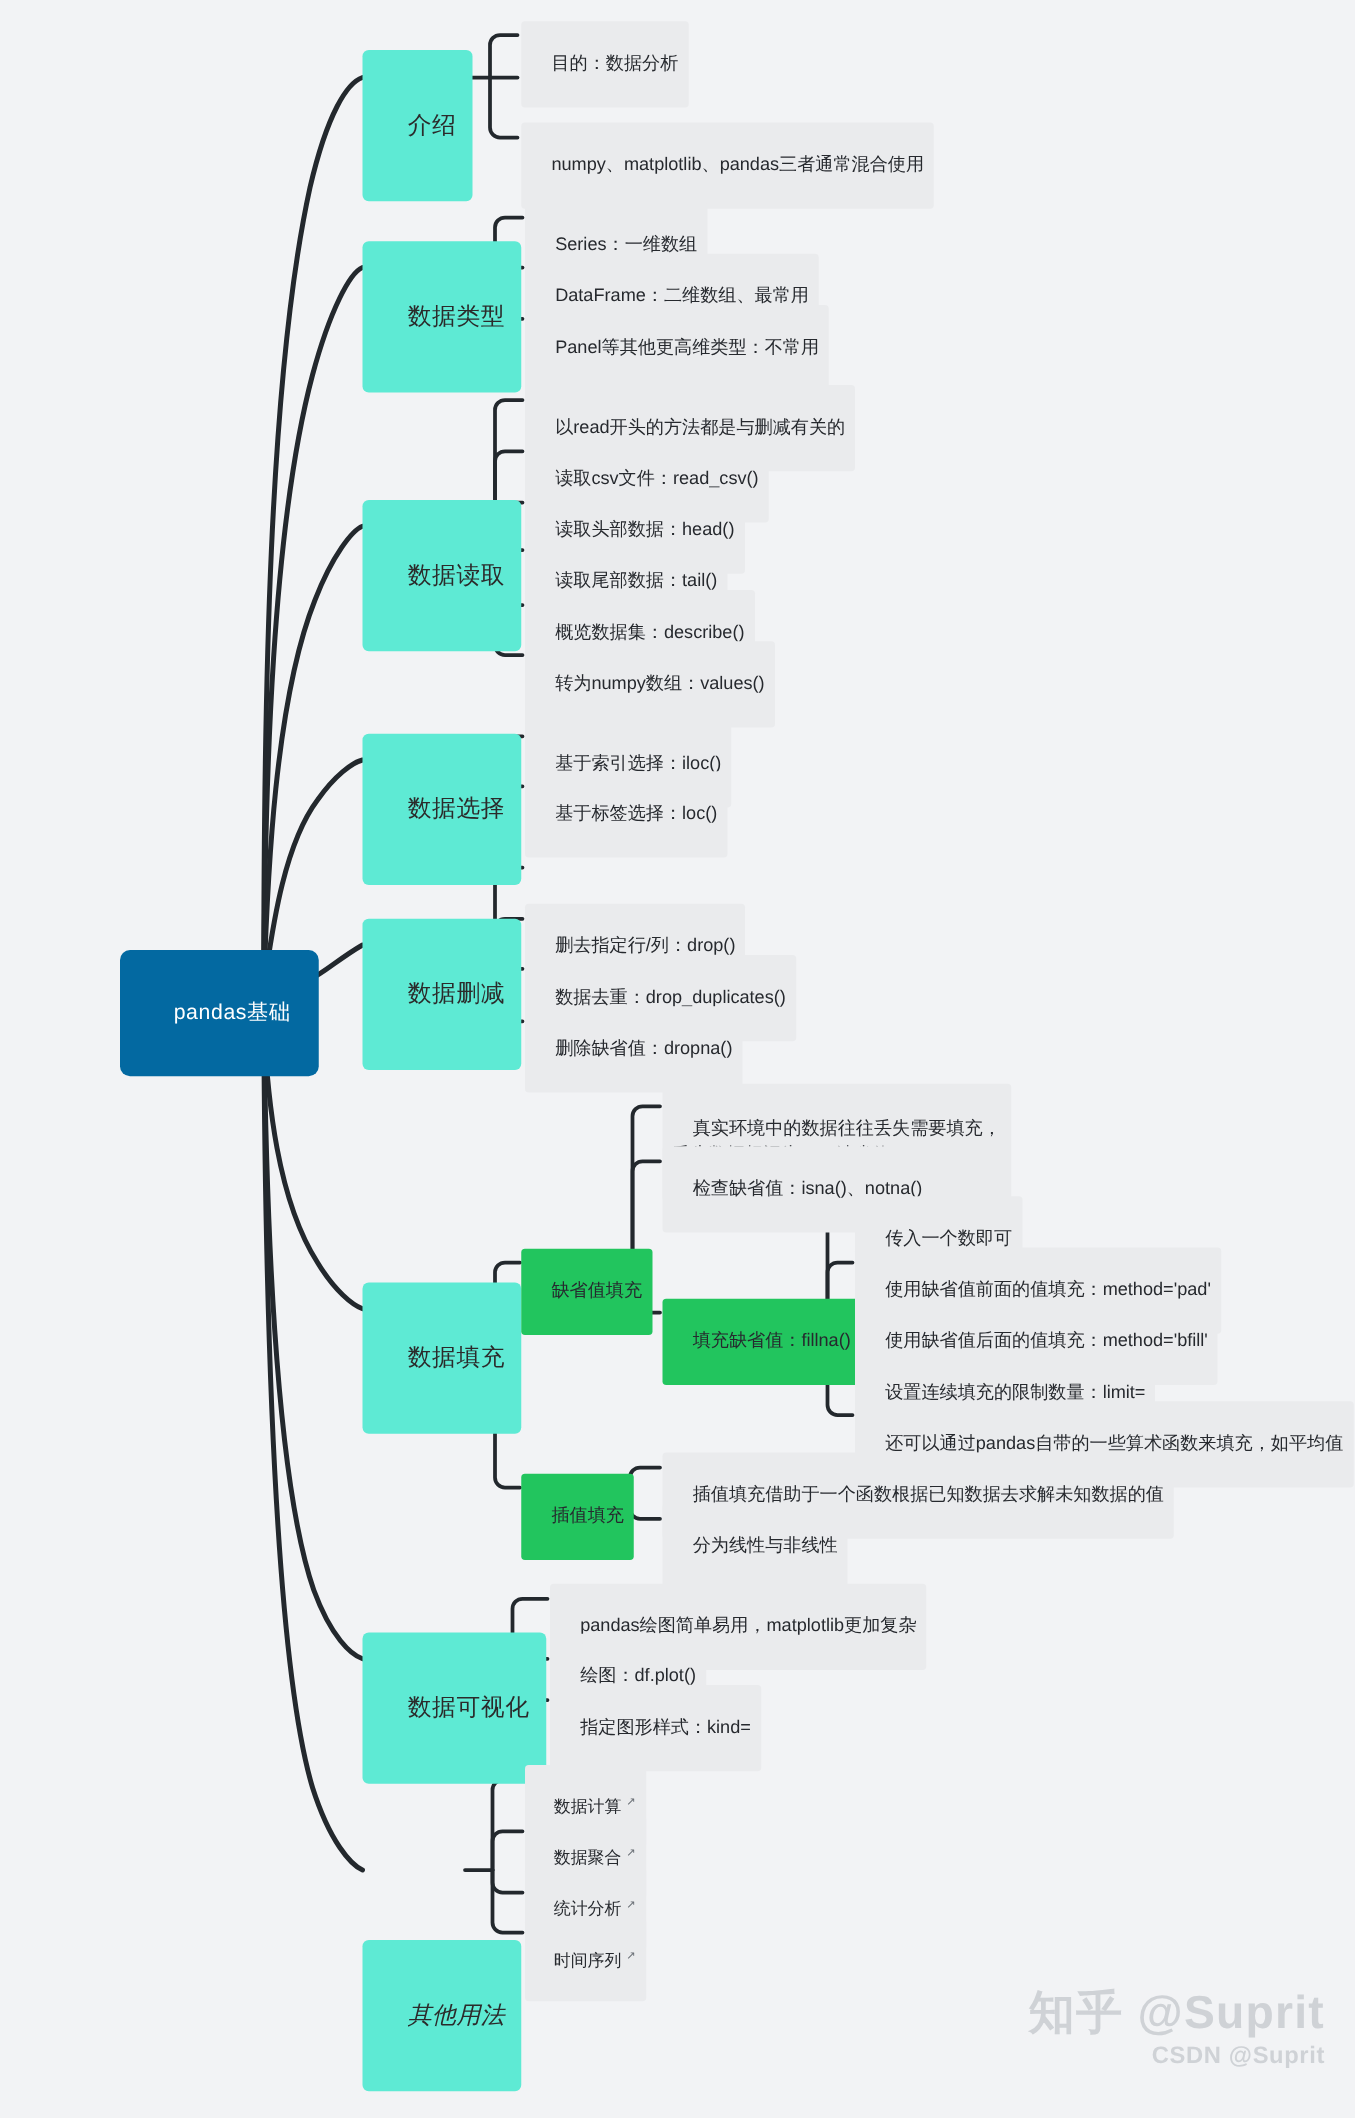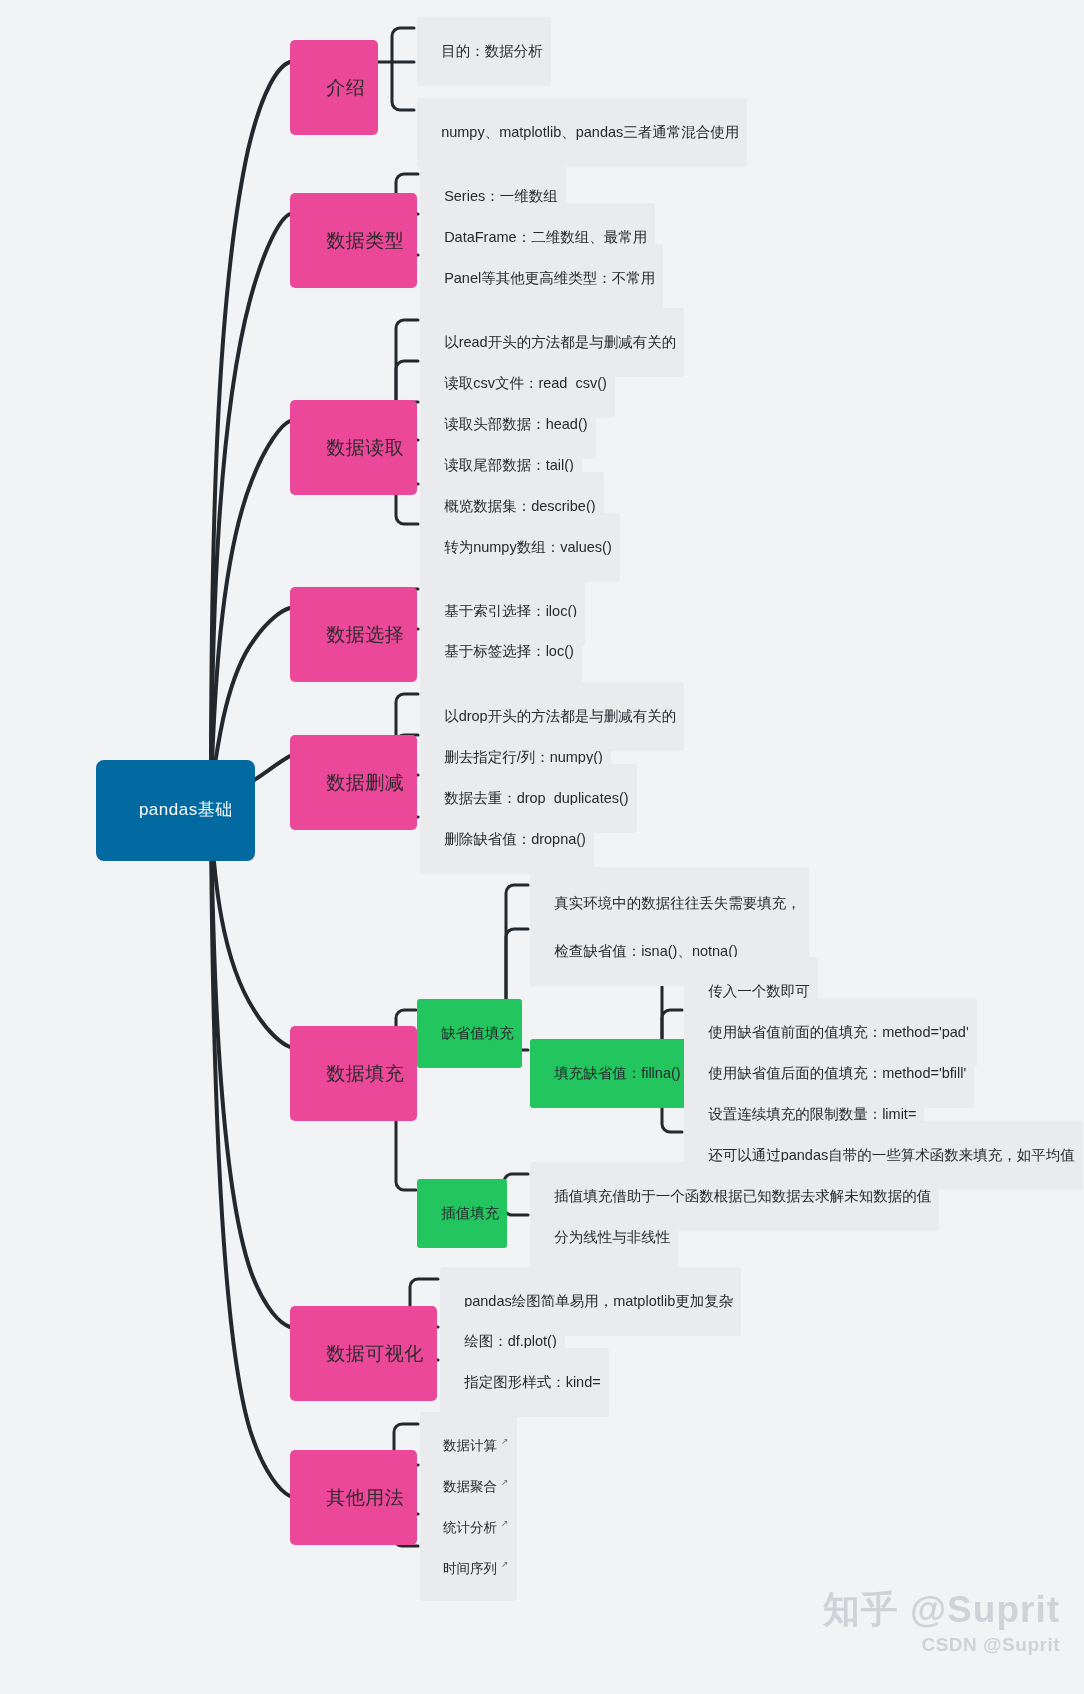--- a/index.html
+++ b/index.html
@@ -26,24 +26,24 @@
     background:#0369a1;
     color:#ffffff;
     border-radius:8px;
     font-size:17px;
     padding:16px 22px;
     letter-spacing:.5px;
   }
 
   
   .topic{
-    background:#ec4899;
+    background:#5eead4;
     border-radius:5px;
     font-size:19px;
-    padding:9px 13px;
+    padding:22px 13px;
     color:#2b2b2b;
     letter-spacing:.5px;
   }
 
   
   .leaf{
     background:#eaebed;
     border-radius:3px;
     font-size:14.5px;
     padding:5px 8px;
@@ -209,25 +209,22 @@
   <div class="node leaf" style="left:420px;top:577px;">
     <span>基于索引选择：iloc()</span>
   </div>
   <div class="node leaf" style="left:420px;top:617px;">
     <span>基于标签选择：loc()</span>
   </div>
 
   <div class="node topic" style="left:290px;top:735px;">
     <span>数据删减</span>
   </div>
-  <div class="node leaf" style="left:420px;top:682px;">
-    <span>以drop开头的方法都是与删减有关的</span>
-  </div>
   <div class="node leaf" style="left:420px;top:723px;">
-    <span>删去指定行/列：numpy()</span>
+    <span>删去指定行/列：drop()</span>
   </div>
   <div class="node leaf" style="left:420px;top:764px;">
     <span>数据去重：drop_duplicates()</span>
   </div>
   <div class="node leaf" style="left:420px;top:805px;">
     <span>删除缺省值：dropna()</span>
   </div>
 
   <div class="node topic" style="left:290px;top:1026px;">
     <span>数据填充</span>
@@ -279,21 +276,21 @@
   <div class="node leaf" style="left:440px;top:1267px;">
     <span>pandas绘图简单易用，matplotlib更加复杂</span>
   </div>
   <div class="node leaf" style="left:440px;top:1307px;">
     <span>绘图：df.plot()</span>
   </div>
   <div class="node leaf" style="left:440px;top:1348px;">
     <span>指定图形样式：kind=</span>
   </div>
 
-  <div class="node topic" style="left:290px;top:1450px;">
+  <div class="node topic" style="left:290px;top:1552px;font-style:italic;">
     <span>其他用法</span>
   </div>
   <div class="node leaf small" style="left:420px;top:1412px;">
     <span>数据计算</span><span class="ext-icon">↗</span>
   </div>
   <div class="node leaf small" style="left:420px;top:1453px;">
     <span>数据聚合</span><span class="ext-icon">↗</span>
   </div>
   <div class="node leaf small" style="left:420px;top:1494px;">
     <span>统计分析</span><span class="ext-icon">↗</span>

